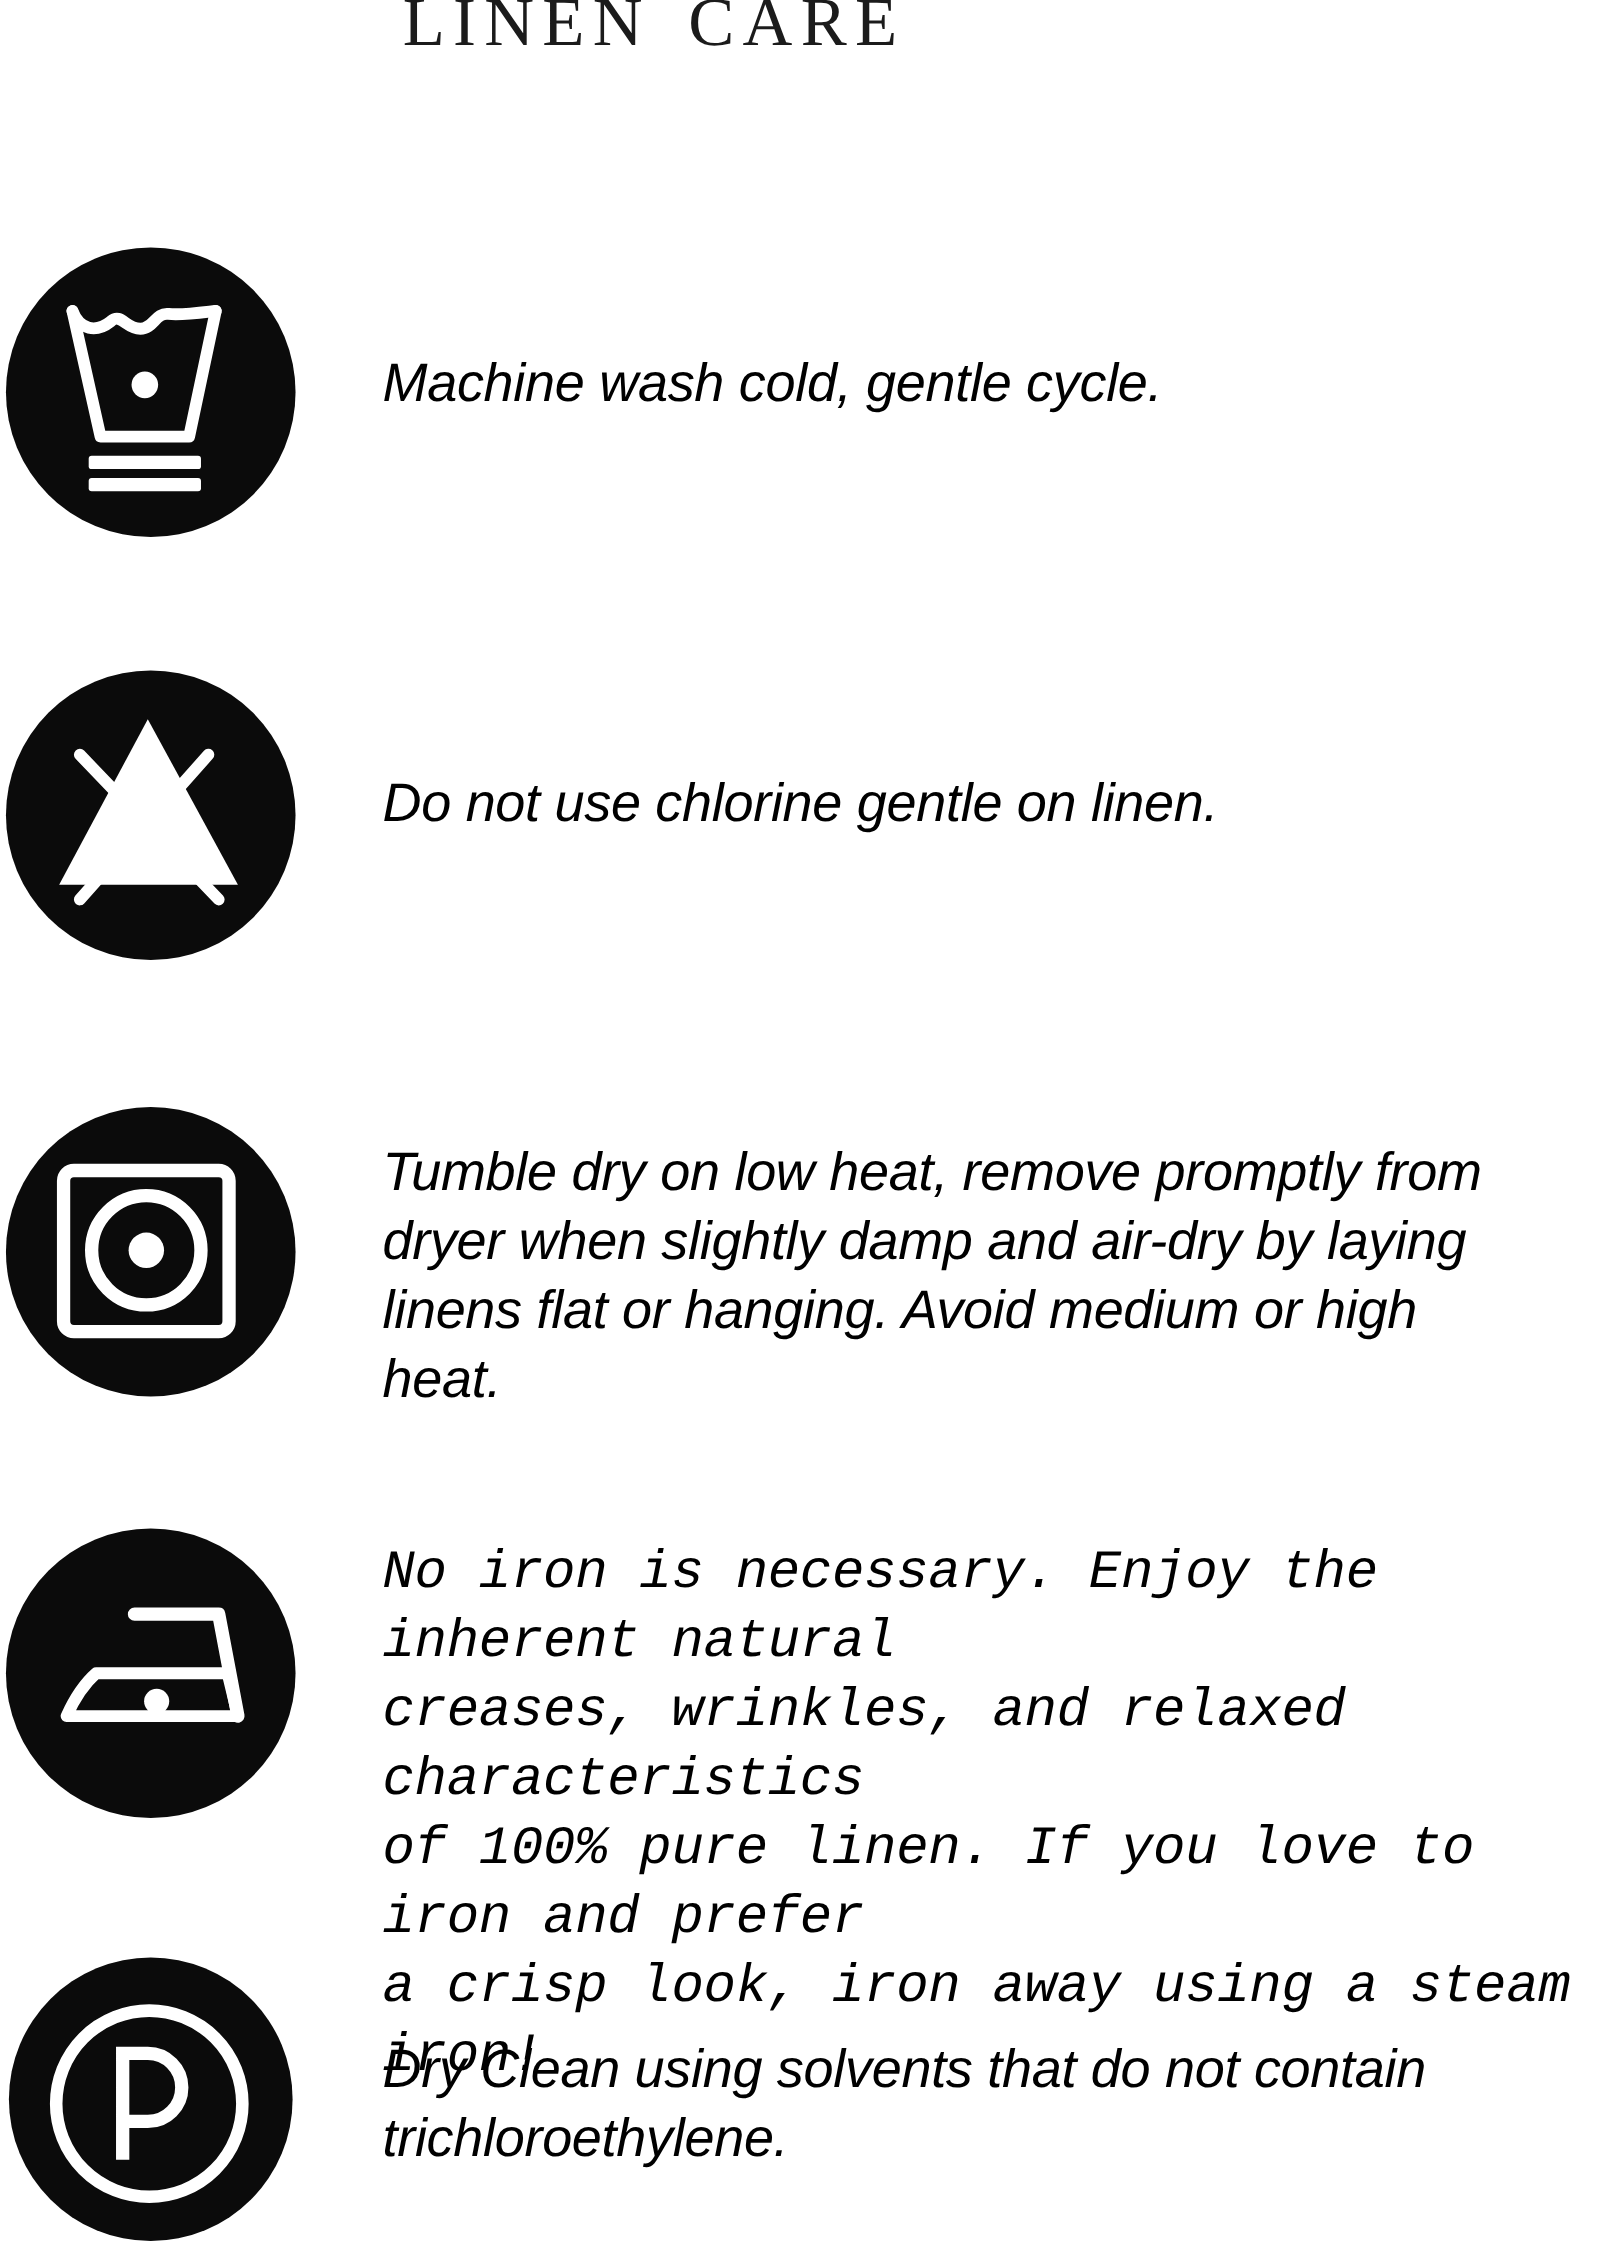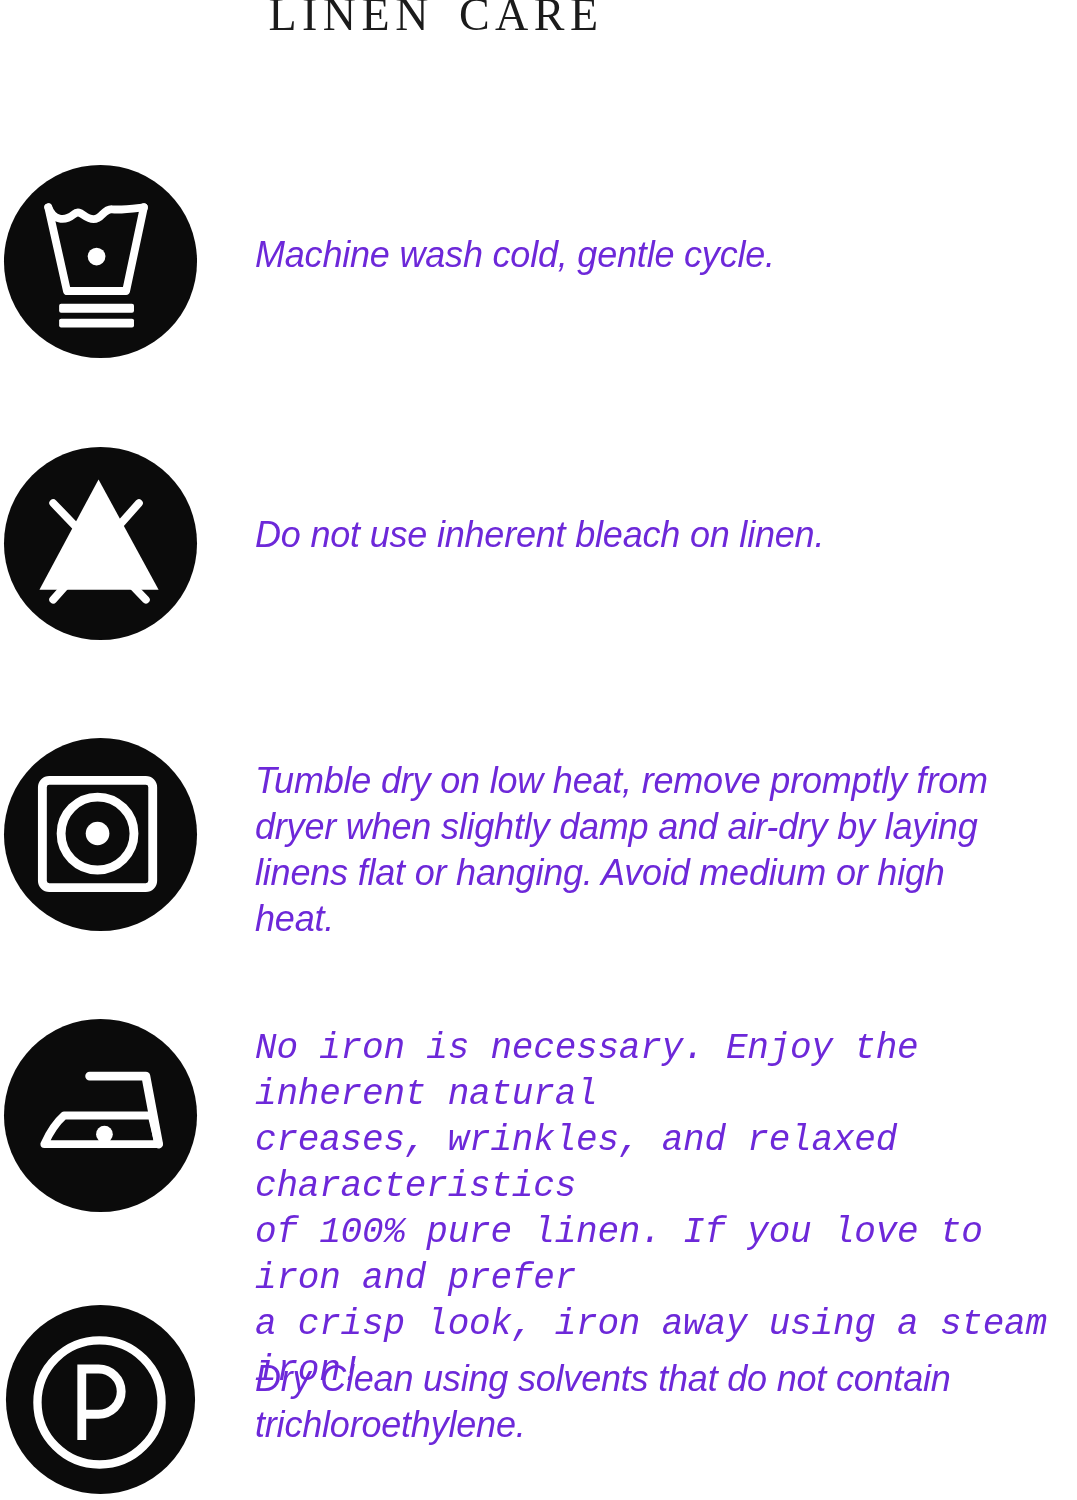--- a/index.html
+++ b/index.html
@@ -38,21 +38,21 @@
     height: 197px;
   }
   .desc {
     position: absolute;
     left: 255px;
     width: 815px;
     font-style: italic;
     font-size: 36px;
     line-height: 46px;
     letter-spacing: -0.2px;
-    color: #6d28d9;
+    color: #000000;
     white-space: pre-line;
   }
   .icon-1 { top: 163px; }
   .icon-2 { top: 445px; }
   .icon-3 { top: 736px; }
   .icon-4 { top: 1017px; }
   .icon-5 { top: 1301px; }
   .desc-1 { top: 232px; }
   .desc-2 { top: 512px; }
   .desc-3 { top: 738px; margin-top: 20px; }
@@ -77,21 +77,21 @@
   <div class="desc desc-1">Machine wash cold, gentle cycle.</div>
 
   <svg class="care-icon icon-2" viewBox="0 0 200 200" aria-hidden="true">
     <circle cx="100" cy="100" r="98" fill="#0b0b0b"></circle>
     <g stroke="#ffffff" stroke-width="8" stroke-linecap="round">
       <line x1="52" y1="59" x2="146" y2="157"></line>
       <line x1="139" y1="59" x2="52" y2="157"></line>
     </g>
     <path d="M98 35 L159 147 L38 147 Z" fill="#ffffff"></path>
   </svg>
-  <div class="desc desc-2">Do not use inherent bleach on linen.</div>
+  <div class="desc desc-2">Do not use chlorine gentle on linen.</div>
 
   <svg class="care-icon icon-3" viewBox="0 0 200 200" aria-hidden="true">
     <circle cx="100" cy="100" r="98" fill="#0b0b0b"></circle>
     <rect x="41" y="45" width="112" height="109" rx="7" fill="none" stroke="#ffffff" stroke-width="9"></rect>
     <circle cx="97" cy="99" r="37" fill="none" stroke="#ffffff" stroke-width="9"></circle>
     <circle cx="97" cy="99" r="12" fill="#ffffff"></circle>
   </svg>
   <div class="desc desc-3">Tumble dry on low heat, remove promptly from
 dryer when slightly damp and air-dry by laying
 linens flat or hanging. Avoid medium or high

